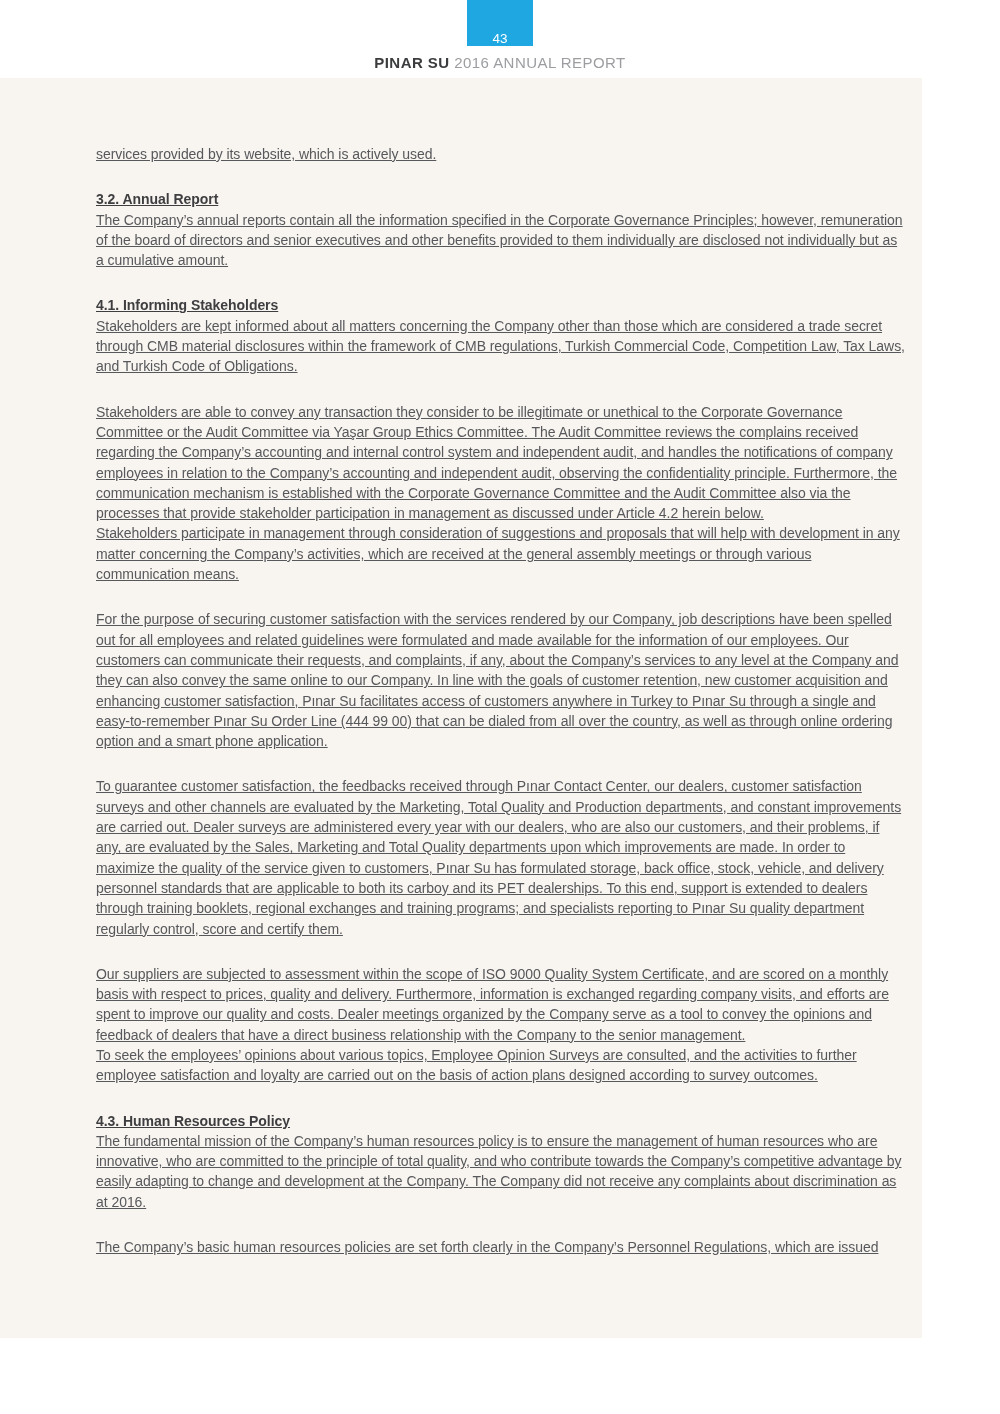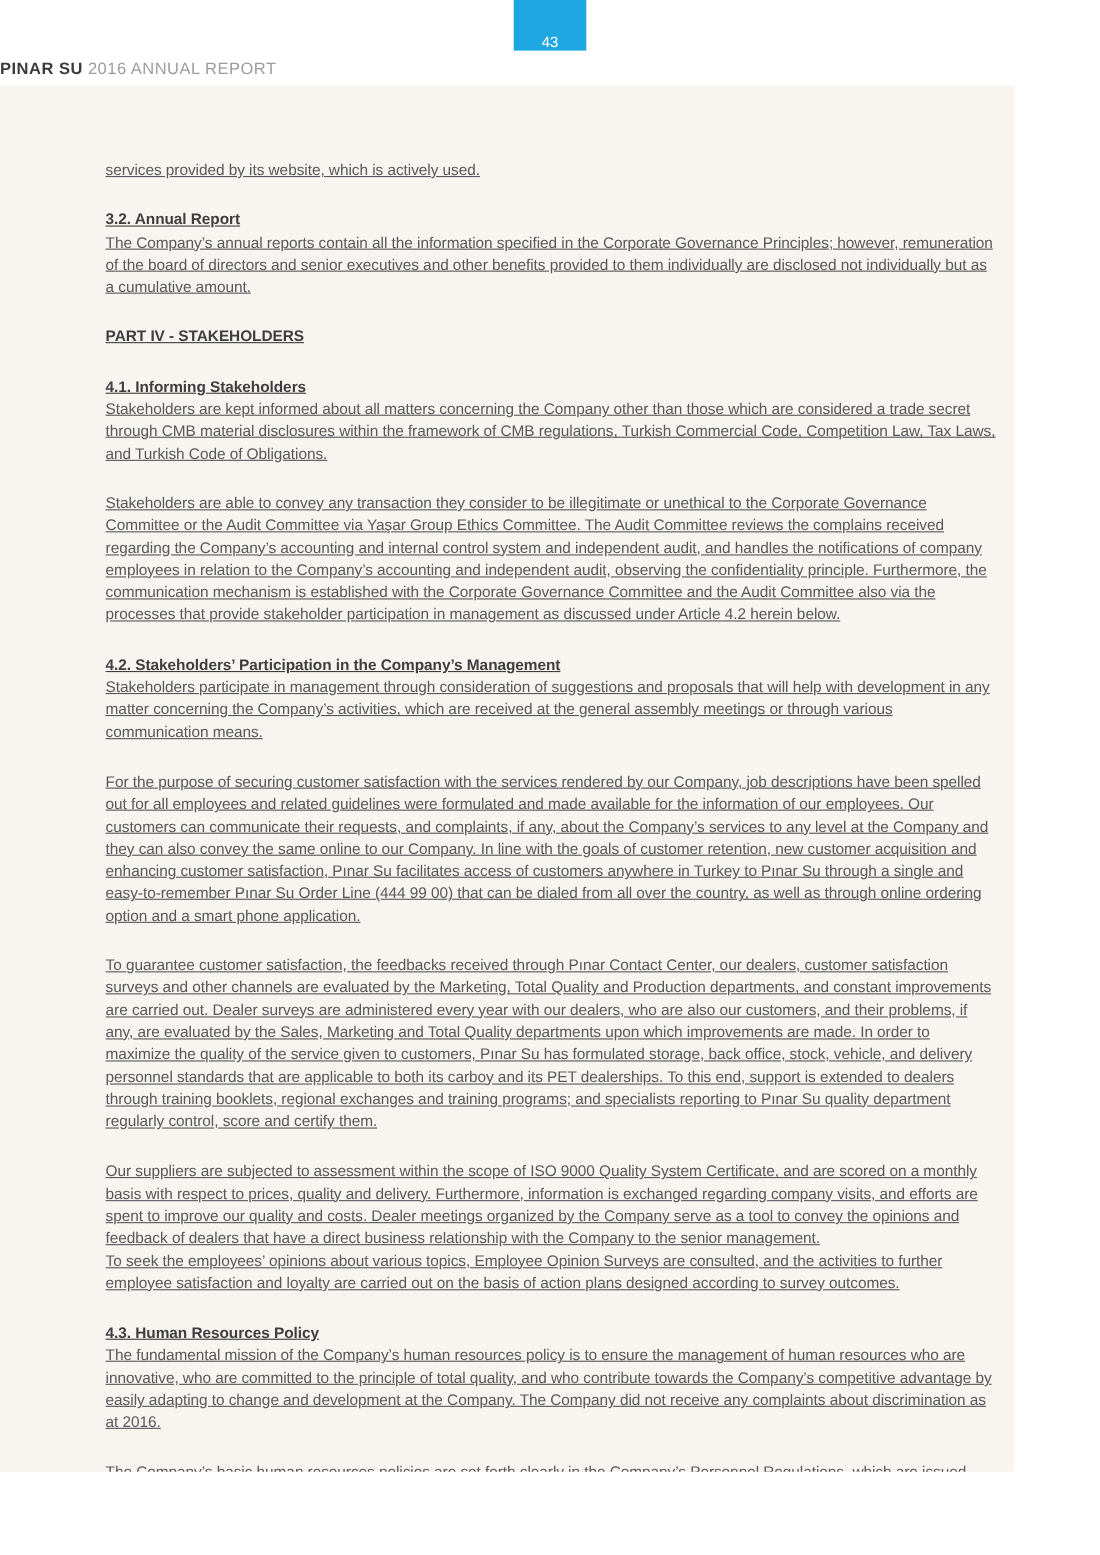--- a/index.html
+++ b/index.html
@@ -32,20 +32,21 @@
     align-items: flex-end;
     justify-content: center;
     padding-top: 10px;
     font-size: 13.5px;
   }
   .report-title {
     position: absolute;
     top: 54px;
     left: 0;
     width: 1000px;
+    text-align: center;
     font-size: 15px;
     letter-spacing: 0.45px;
     white-space: nowrap;
   }
   .title-bold { font-weight: bold; color: var(--title-dark); }
   .title-rest { font-weight: normal; color: var(--muted); }
   .content-panel {
     position: absolute;
     left: 0;
     top: 78px;
@@ -84,25 +85,23 @@
     </div>
     <div class="report-title">
       <span class="title-bold">PINAR SU</span>
       <span class="title-rest">2016 ANNUAL REPORT</span>
     </div>
   </header>
   <main class="content-panel" id="content">
       <p class="block paragraph">services provided by its website, which is actively used.</p>
       <h3 class="block heading gap">3.2. Annual Report</h3>
       <p class="block paragraph">The Company’s annual reports contain all the information specified in the Corporate Governance Principles; however, remuneration of the board of directors and senior executives and other benefits provided to them individually are disclosed not individually but as a cumulative amount.</p>
-      <h3 class="block heading gap">PART IV - STAKEHOLDERS</h3>
       <h3 class="block heading gap">4.1. Informing Stakeholders</h3>
       <p class="block paragraph">Stakeholders are kept informed about all matters concerning the Company other than those which are considered a trade secret through CMB material disclosures within the framework of CMB regulations, Turkish Commercial Code, Competition Law, Tax Laws, and Turkish Code of Obligations.</p>
       <p class="block paragraph gap">Stakeholders are able to convey any transaction they consider to be illegitimate or unethical to the Corporate Governance Committee or the Audit Committee via Yaşar Group Ethics Committee. The Audit Committee reviews the complains received regarding the Company’s accounting and internal control system and independent audit, and handles the notifications of company employees in relation to the Company’s accounting and independent audit, observing the confidentiality principle. Furthermore, the communication mechanism is established with the Corporate Governance Committee and the Audit Committee also via the processes that provide stakeholder participation in management as discussed under Article 4.2 herein below.</p>
-      <h3 class="block heading gap">4.2. Stakeholders’ Participation in the Company’s Management</h3>
       <p class="block paragraph">Stakeholders participate in management through consideration of suggestions and proposals that will help with development in any matter concerning the Company’s activities, which are received at the general assembly meetings or through various communication means.</p>
       <p class="block paragraph gap">For the purpose of securing customer satisfaction with the services rendered by our Company, job descriptions have been spelled out for all employees and related guidelines were formulated and made available for the information of our employees. Our customers can communicate their requests, and complaints, if any, about the Company’s services to any level at the Company and they can also convey the same online to our Company. In line with the goals of customer retention, new customer acquisition and enhancing customer satisfaction, Pınar Su facilitates access of customers anywhere in Turkey to Pınar Su through a single and easy-to-remember Pınar Su Order Line (444 99 00) that can be dialed from all over the country, as well as through online ordering option and a smart phone application.</p>
       <p class="block paragraph gap">To guarantee customer satisfaction, the feedbacks received through Pınar Contact Center, our dealers, customer satisfaction surveys and other channels are evaluated by the Marketing, Total Quality and Production departments, and constant improvements are carried out. Dealer surveys are administered every year with our dealers, who are also our customers, and their problems, if any, are evaluated by the Sales, Marketing and Total Quality departments upon which improvements are made. In order to maximize the quality of the service given to customers, Pınar Su has formulated storage, back office, stock, vehicle, and delivery personnel standards that are applicable to both its carboy and its PET dealerships. To this end, support is extended to dealers through training booklets, regional exchanges and training programs; and specialists reporting to Pınar Su quality department regularly control, score and certify them.</p>
       <p class="block paragraph gap">Our suppliers are subjected to assessment within the scope of ISO 9000 Quality System Certificate, and are scored on a monthly basis with respect to prices, quality and delivery. Furthermore, information is exchanged regarding company visits, and efforts are spent to improve our quality and costs. Dealer meetings organized by the Company serve as a tool to convey the opinions and feedback of dealers that have a direct business relationship with the Company to the senior management.
 To seek the employees’ opinions about various topics, Employee Opinion Surveys are consulted, and the activities to further employee satisfaction and loyalty are carried out on the basis of action plans designed according to survey outcomes.</p>
       <h3 class="block heading gap">4.3. Human Resources Policy</h3>
       <p class="block paragraph">The fundamental mission of the Company’s human resources policy is to ensure the management of human resources who are innovative, who are committed to the principle of total quality, and who contribute towards the Company’s competitive advantage by easily adapting to change and development at the Company. The Company did not receive any complaints about discrimination as at 2016.</p>
       <p class="block paragraph gap">The Company’s basic human resources policies are set forth clearly in the Company’s Personnel Regulations, which are issued</p>
     </main>
 </div>

